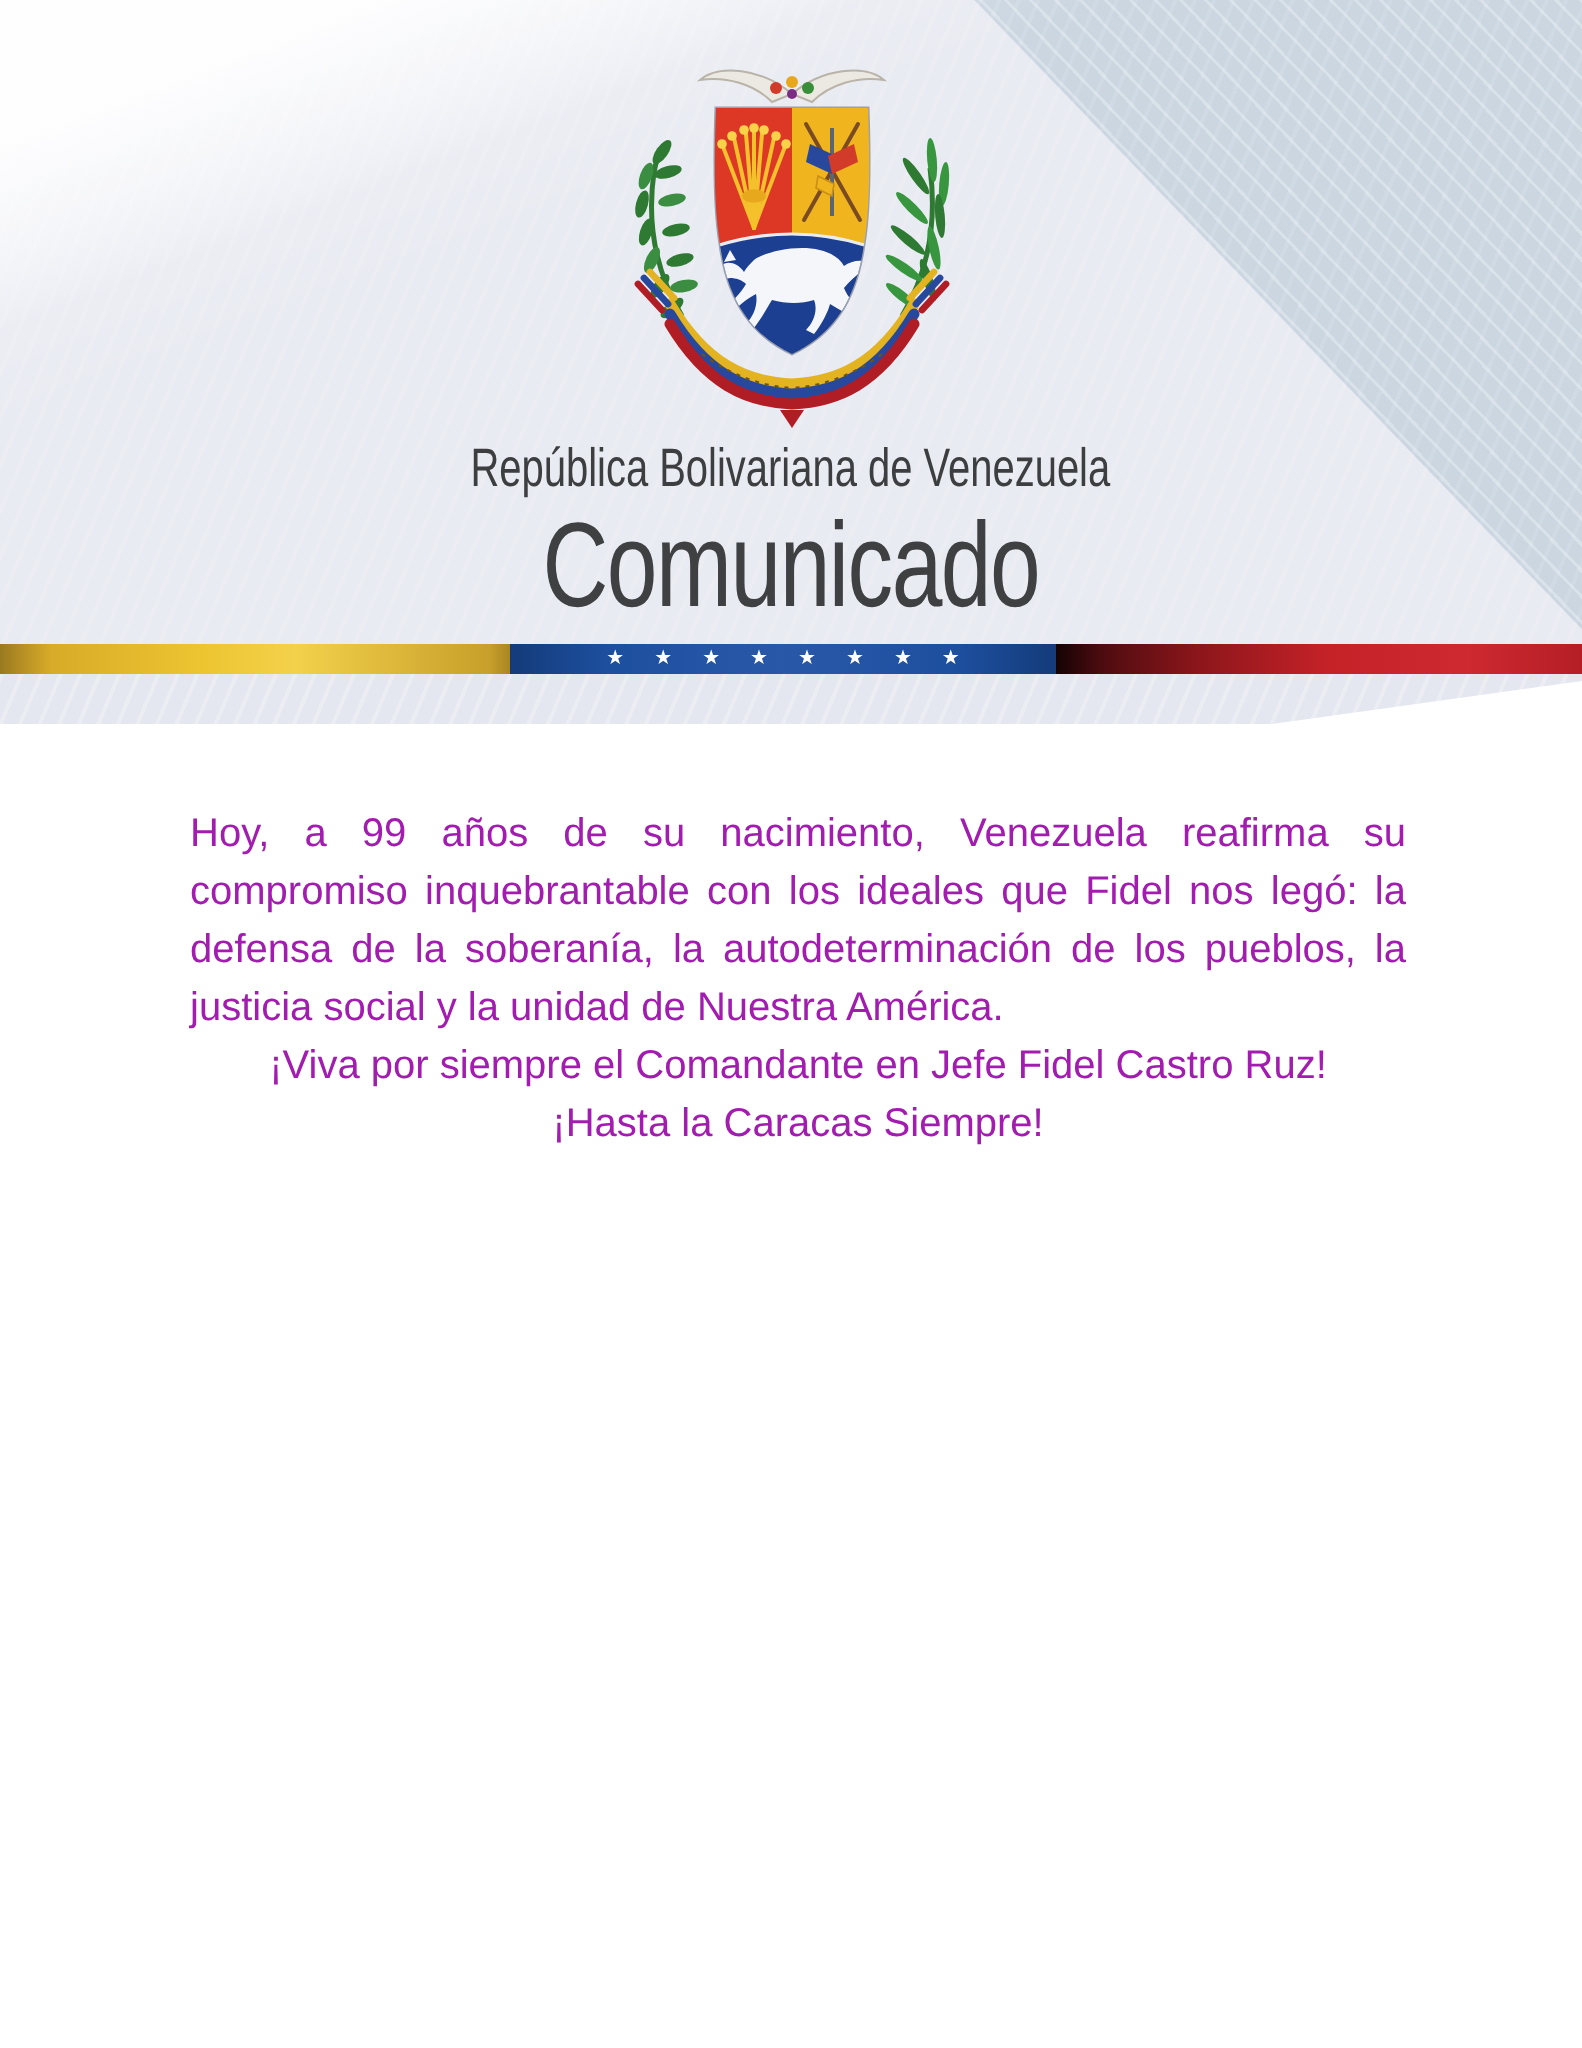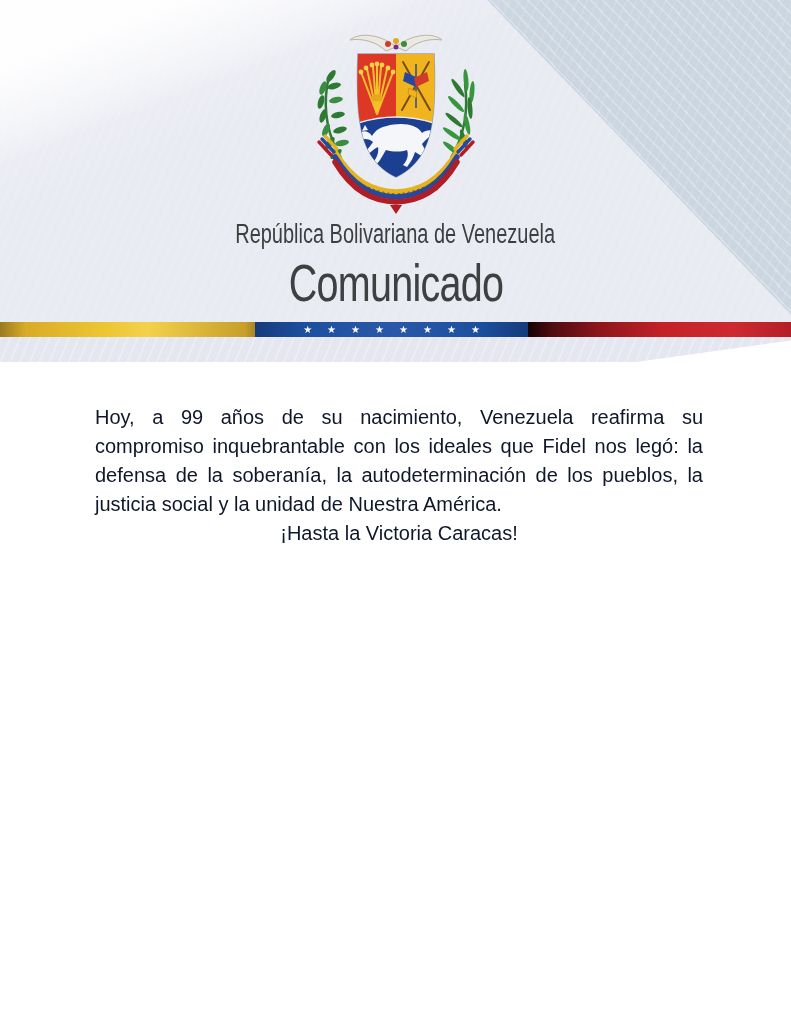--- a/index.html
+++ b/index.html
@@ -21,21 +21,21 @@
                   transform:rotate(-21deg);transform-origin:center;
                   background:linear-gradient(to bottom,rgba(255,255,255,.55) 0%,rgba(255,255,255,.25) 60%,rgba(255,255,255,0) 100%);}
   .header::after{content:"";position:absolute;inset:0;
                  background:repeating-linear-gradient(113deg,rgba(255,255,255,.10) 0 2px,rgba(255,255,255,0) 2px 9px);}
 
   .coat{position:absolute;top:30px;left:50%;transform:translateX(-50%);z-index:3;}
   .org-name{position:absolute;top:219px;left:0;width:100%;text-align:center;z-index:3;
             font-size:27px;line-height:30px;color:#3c3e40;white-space:nowrap;}
   .org-name span{display:inline-block;transform:scaleX(.74);transform-origin:center;}
   .big-title{position:absolute;top:246px;left:0;width:100%;text-align:center;z-index:3;
-             font-size:52px;line-height:74px;color:#3e4042;letter-spacing:-1px;white-space:nowrap;}
+             font-size:60px;line-height:74px;color:#3e4042;letter-spacing:-1px;white-space:nowrap;}
   .big-title span{display:inline-block;transform:scaleX(.76);transform-origin:center;}
 
   
   .flag-bar{position:absolute;top:322px;left:0;width:791px;height:15px;display:flex;z-index:4;}
   .seg{height:100%;}
   .seg-yellow{width:255px;
     background:linear-gradient(90deg,#9a7a20 0%,#d8ab28 10%,var(--c-yellow,#edc531) 40%,#f3d14b 58%,#c79f2a 96%,#ab8522 100%);}
   .seg-blue{width:273px;display:flex;align-items:center;justify-content:center;gap:15px;
     background:linear-gradient(90deg,#143b7a 0%,var(--c-blue,#1d4f9f) 18%,#2a58a9 50%,var(--c-blue,#1d4f9f) 82%,#143b7a 100%);}
   .seg-red{flex:1;
@@ -44,21 +44,21 @@
 
   
   .substrip{position:absolute;top:337px;left:0;width:791px;height:25px;background:#e4e7ef;z-index:3;}
   .substrip::before{content:"";position:absolute;inset:0;
       background:repeating-linear-gradient(113deg,rgba(255,255,255,.25) 0 2px,rgba(255,255,255,0) 2px 9px);}
   .substrip .cut{position:absolute;right:0;top:0;width:155px;height:100%;background:#ffffff;
       clip-path:polygon(0 100%,100% 14%,100% 100%);}
 
   
   .content{position:absolute;top:403px;left:95px;right:88px;z-index:2;}
-  .content p{margin:0;font-size:20px;line-height:29px;color:#0f172a;}
+  .content p{margin:0;font-size:20px;line-height:29px;color:#a21caf;}
   .para{text-align:justify;text-justify:inter-word;}
   .para + .para{margin-top:34px;}
   .slogan{text-align:center;}
   .slogan-viva{margin-top:26px;}
   .slogan-hasta{margin-top:40px;}
   .dateline{margin-top:27px;text-align:right;font-weight:bold;font-size:20px;color:#1d1d1f;}
 </style>
 </head>
 <body>
 
@@ -205,16 +205,17 @@
       </div>
     <div class="seg seg-red"></div>
   </div>
 
   <div class="substrip">
     <div class="cut"></div>
   </div>
 
   <main class="content">
     <p class="para">Hoy, a 99 años de su nacimiento, Venezuela reafirma su compromiso inquebrantable con los ideales que Fidel nos legó: la defensa de la soberanía, la autodeterminación de los pueblos, la justicia social y la unidad de Nuestra América.</p>
-    <p class="slogan slogan-hasta">¡Hasta la Victoria Caracas!</p>
+    <p class="slogan slogan-viva">¡Viva por siempre el Comandante en Jefe Fidel Castro Ruz!</p>
+    <p class="slogan slogan-hasta">¡Hasta la Caracas Siempre!</p>
   </main>
 
 </div>
 
 </body></html>

